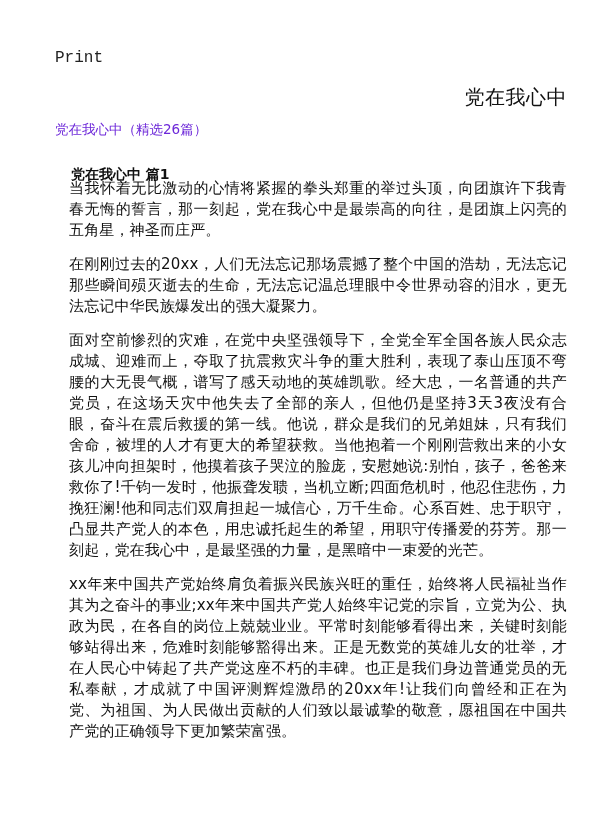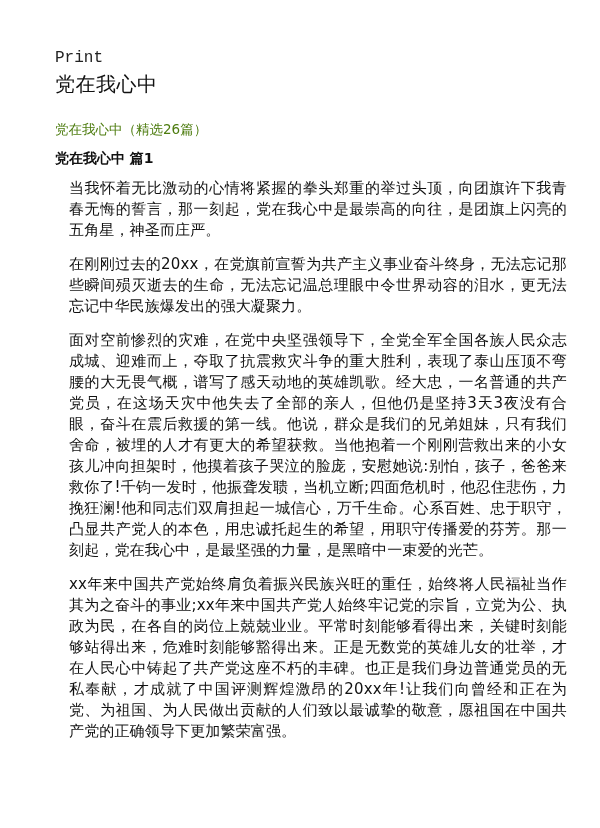--- a/index.html
+++ b/index.html
@@ -24,43 +24,43 @@
     .print-label {
       position: absolute;
       top: 49px;
       left: 0;
       font-family: Liberation Mono, monospace;
       font-size: 16px;
       color: #222;
     }
     .doc-title {
       position: absolute;
-      top: 71px;
+      top: 84px;
       left: 0;
       width: 512px;
-      text-align: left;
+      text-align: right;
       font-size: 20px;
       font-weight: normal;
       margin: 0;
       letter-spacing: 0.5px;
     }
     .doc-subtitle {
       position: absolute;
       top: 121px;
       left: 0;
       font-size: 13.5px;
-      color: #4d7c0f;
+      color: #6d28d9;
     }
     .section-heading {
       position: absolute;
       top: 150px;
       left: 0;
       font-size: 14px;
       font-weight: bold;
-      margin: 0;
+      margin: 16px;
     }
     .body {
       position: absolute;
       top: 178px;
       left: 0;
       width: 512px;
     }
     .para {
       margin: 0 0 13px 14px;
       font-size: 15px;
@@ -77,17 +77,17 @@
   <div class="print-label">Print</div>
 
   <h1 class="doc-title">党在我心中</h1>
 
   <div class="doc-subtitle">党在我心中（精选26篇）</div>
 
   <h2 class="section-heading">党在我心中 篇1</h2>
 
   <div class="body">
     <p class="para">当我怀着无比激动的心情将紧握的拳头郑重的举过头顶，向团旗许下我青春无悔的誓言，那一刻起，党在我心中是最崇高的向往，是团旗上闪亮的五角星，神圣而庄严。</p>
-    <p class="para">在刚刚过去的20xx，在党旗前宣誓为共产主义事业奋斗终身，无法忘记那些瞬间殒灭逝去的生命，无法忘记温总理眼中令世界动容的泪水，更无法忘记中华民族爆发出的强大凝聚力。</p>
+    <p class="para">在刚刚过去的20xx，人们无法忘记那场震撼了整个中国的浩劫，无法忘记那些瞬间殒灭逝去的生命，无法忘记温总理眼中令世界动容的泪水，更无法忘记中华民族爆发出的强大凝聚力。</p>
     <p class="para">面对空前惨烈的灾难，在党中央坚强领导下，全党全军全国各族人民众志成城、迎难而上，夺取了抗震救灾斗争的重大胜利，表现了泰山压顶不弯腰的大无畏气概，谱写了感天动地的英雄凯歌。经大忠，一名普通的共产党员，在这场天灾中他失去了全部的亲人，但他仍是坚持3天3夜没有合眼，奋斗在震后救援的第一线。他说，群众是我们的兄弟姐妹，只有我们舍命，被埋的人才有更大的希望获救。当他抱着一个刚刚营救出来的小女孩儿冲向担架时，他摸着孩子哭泣的脸庞，安慰她说:别怕，孩子，爸爸来救你了!千钧一发时，他振聋发聩，当机立断;四面危机时，他忍住悲伤，力挽狂澜!他和同志们双肩担起一城信心，万千生命。心系百姓、忠于职守，凸显共产党人的本色，用忠诚托起生的希望，用职守传播爱的芬芳。那一刻起，党在我心中，是最坚强的力量，是黑暗中一束爱的光芒。</p>
     <p class="para">xx年来中国共产党始终肩负着振兴民族兴旺的重任，始终将人民福祉当作其为之奋斗的事业;xx年来中国共产党人始终牢记党的宗旨，立党为公、执政为民，在各自的岗位上兢兢业业。平常时刻能够看得出来，关键时刻能够站得出来，危难时刻能够豁得出来。正是无数党的英雄儿女的壮举，才在人民心中铸起了共产党这座不朽的丰碑。也正是我们身边普通党员的无私奉献，才成就了中国评测辉煌激昂的20xx年!让我们向曾经和正在为党、为祖国、为人民做出贡献的人们致以最诚挚的敬意，愿祖国在中国共产党的正确领导下更加繁荣富强。</p>
   </div>
 </div>
 
 </body></html>

